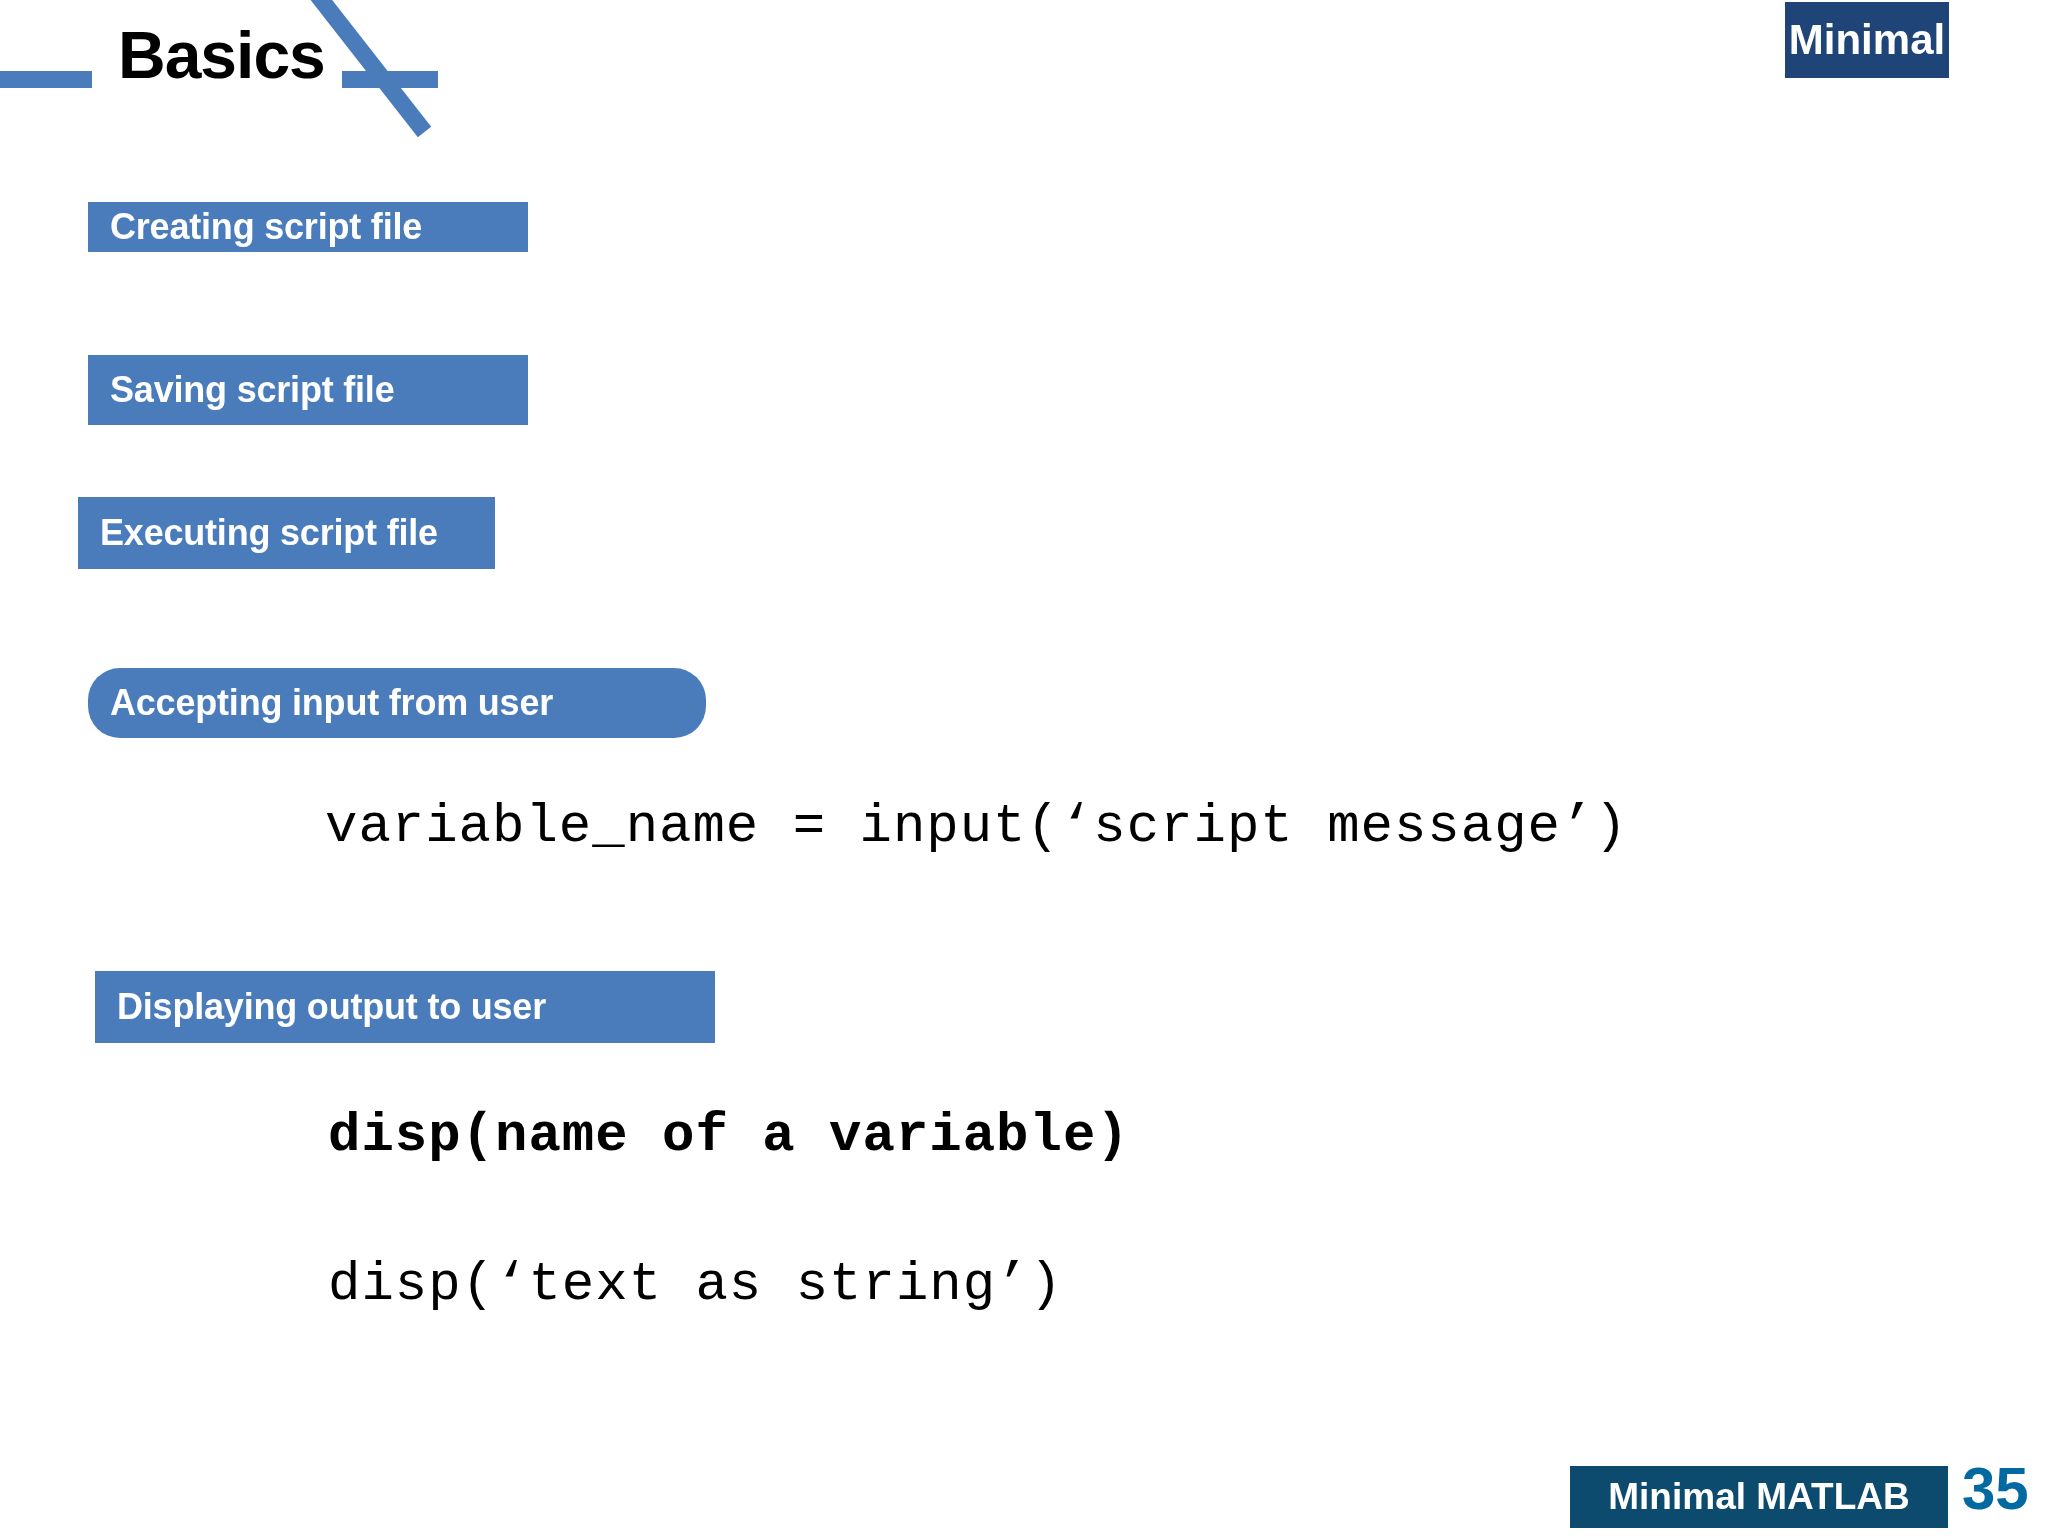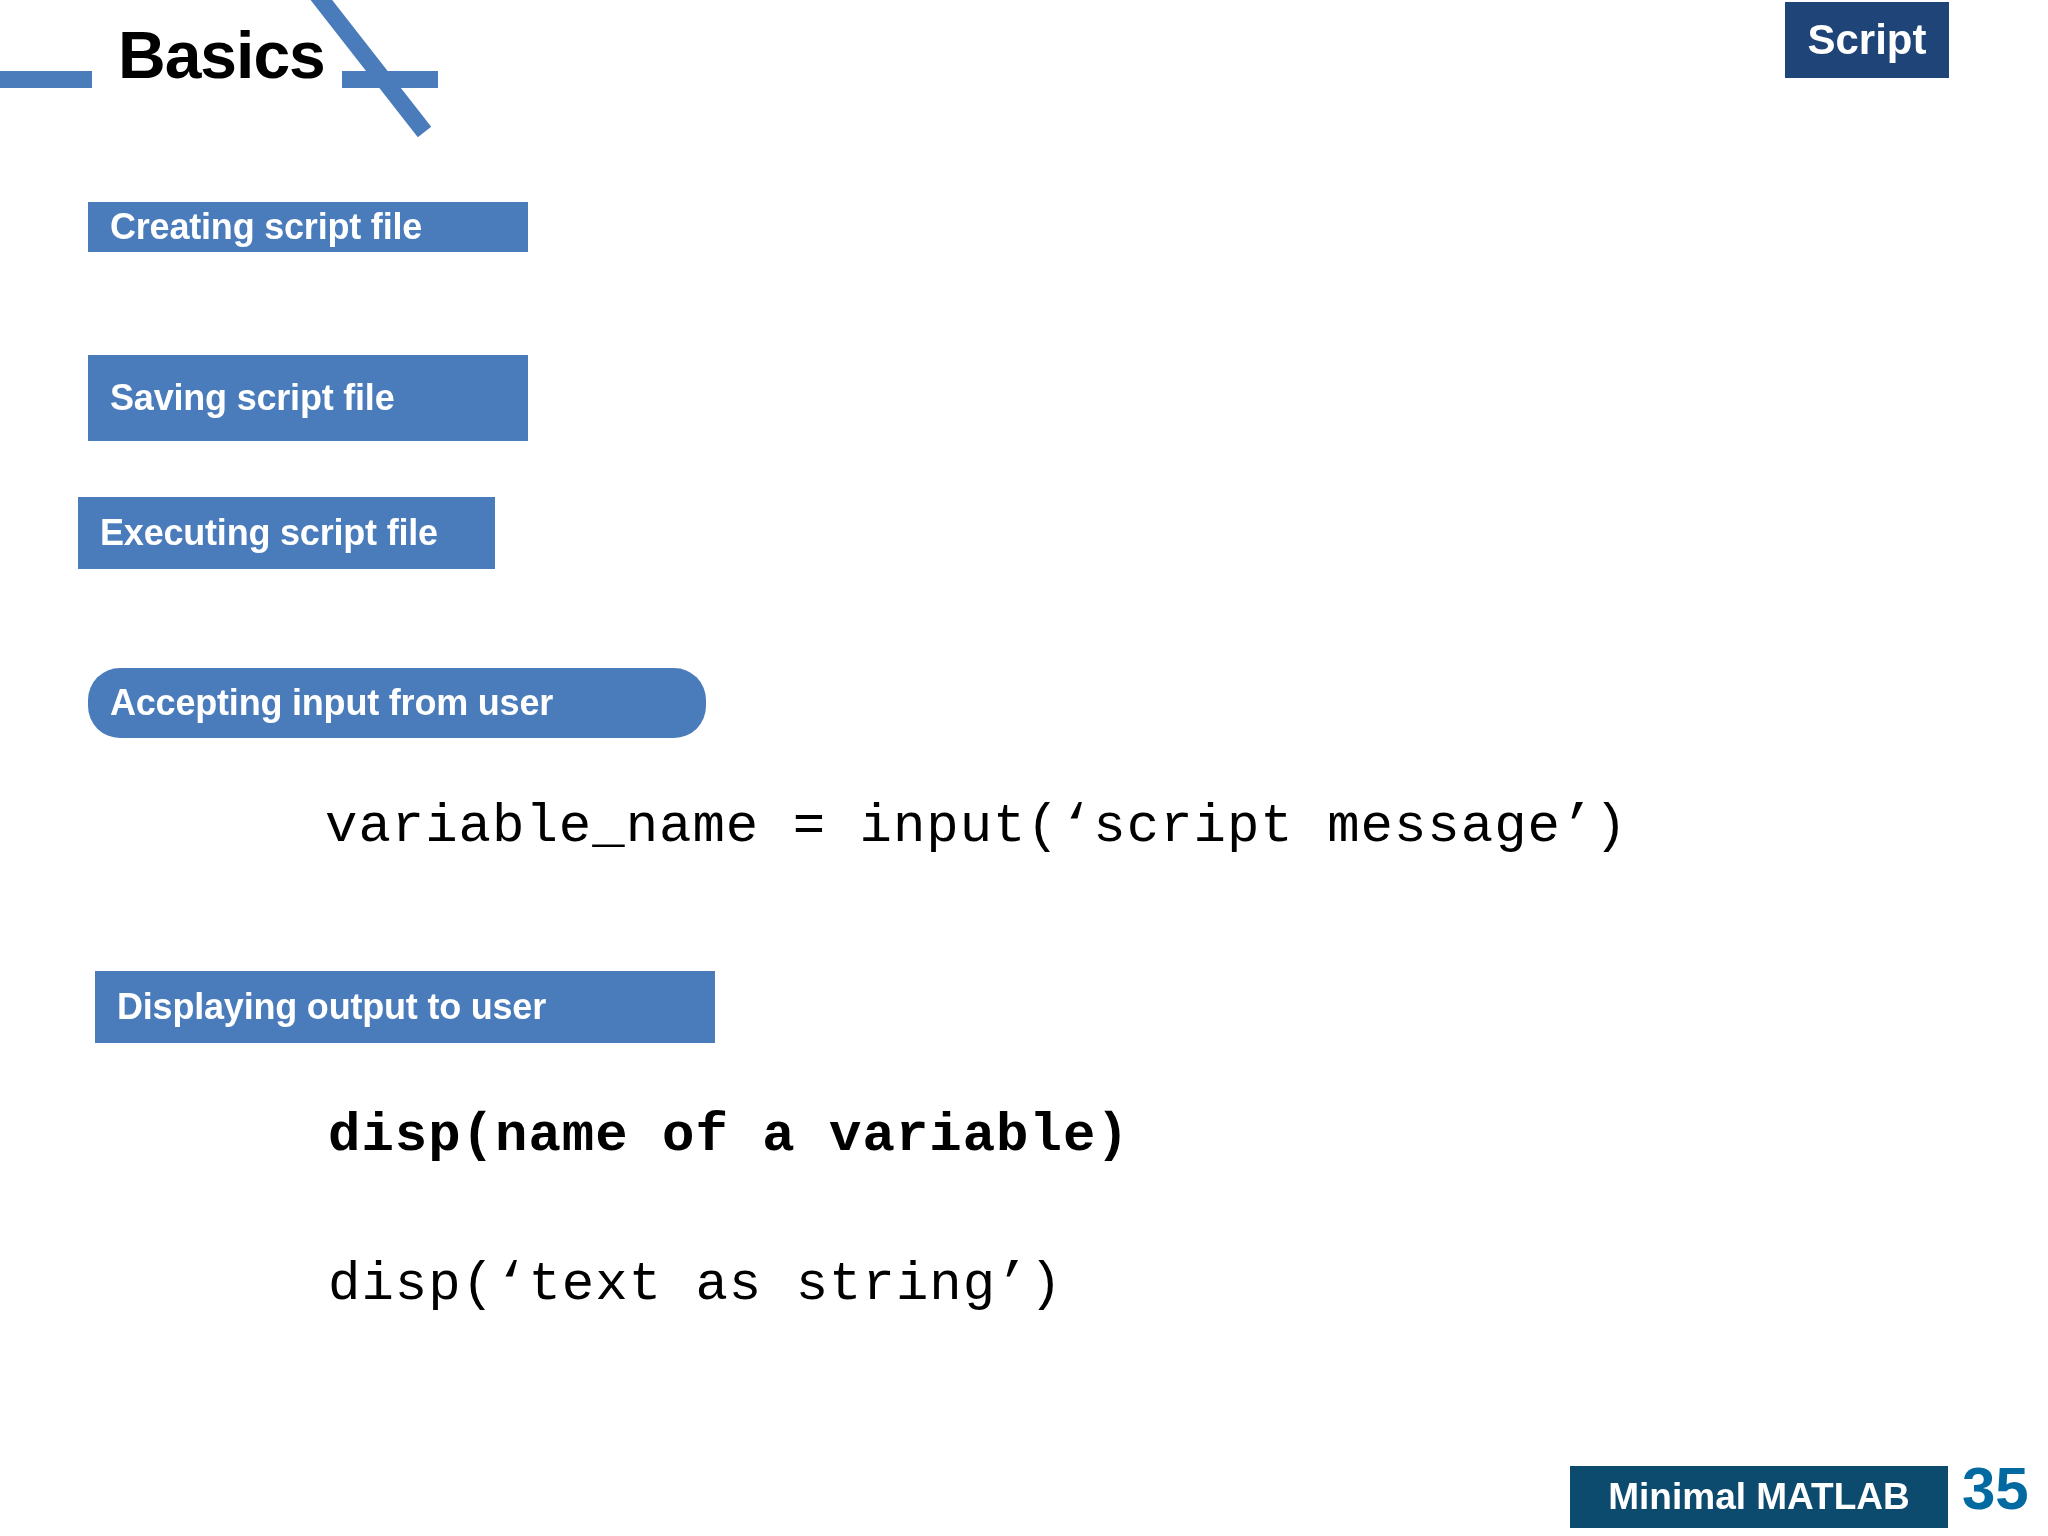--- a/index.html
+++ b/index.html
@@ -80,21 +80,21 @@
     font-size: 36px;
     font-weight: bold;
     display: flex;
     align-items: center;
     padding-left: 22px;
     box-sizing: border-box;
     letter-spacing: -0.2px;
     white-space: nowrap;
   }
   #bullet-0 { left: 88px;  top: 202px;  width: 440px; height: 50px; }
-  #bullet-1 { left: 88px;  top: 355px;  width: 440px; height: 86px; }
+  #bullet-1 { left: 88px;  top: 355px;  width: 440px; height: 70px; }
   #bullet-2 { left: 78px;  top: 497px;  width: 417px; height: 72px; }
   #bullet-3 { left: 88px;  top: 668px;  width: 618px; height: 70px; border-radius: 32px; }
   #bullet-4 { left: 95px;  top: 953px;  width: 620px; height: 72px; margin-top: 18px; }
 
   
   .code-line {
     position: absolute;
     font-family: "Liberation Mono", "DejaVu Sans Mono", monospace;
     font-size: 54px;
     color: #000000;
@@ -132,21 +132,21 @@
   }
 </style>
 </head>
 <body>
 
 <div class="title-rule-left"></div>
 <div id="slide-title">Basics</div>
 <div class="title-rule-right"></div>
 <div class="title-rule-diag"></div>
 
-<div id="script-badge">Script</div>
+<div id="script-badge">Minimal</div>
 
 <div class="bullet-box" id="bullet-0">Creating script file</div>
 <div class="bullet-box" id="bullet-1">Saving script file</div>
 <div class="bullet-box" id="bullet-2">Executing script file</div>
 <div class="bullet-box" id="bullet-3">Accepting input from user</div>
 <div class="bullet-box" id="bullet-4">Displaying output to user</div>
 
 <div class="code-line" id="code-0">variable_name = input(‘script message’)</div>
 <div class="code-line" id="code-1">disp(name of a variable)</div>
 <div class="code-line" id="code-2">disp(‘text as string’)</div>

